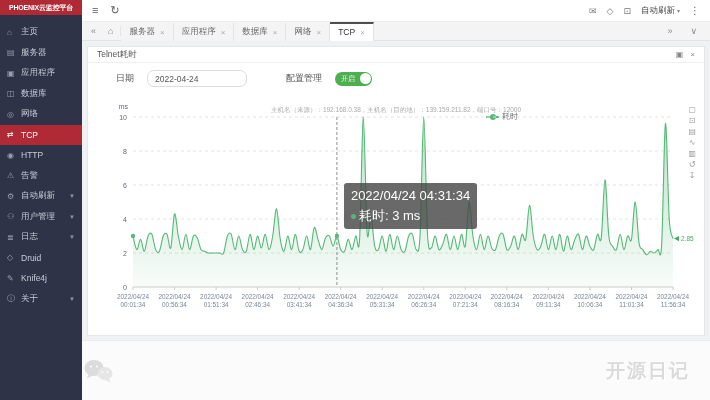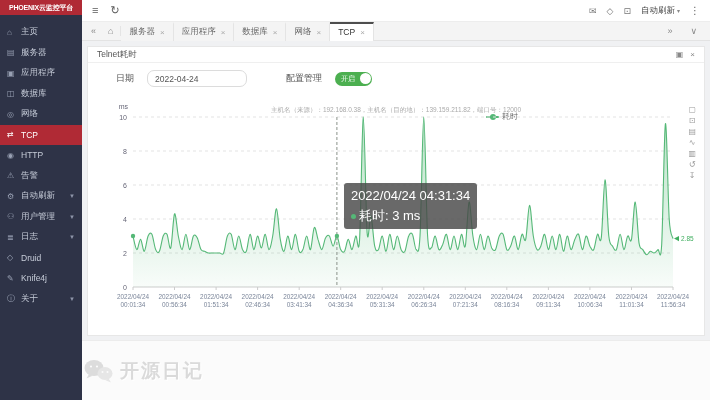--- a/index.html
+++ b/index.html
@@ -50,21 +50,21 @@
 .chart-title{position:absolute;top:1px;left:0;width:100%;text-align:center;font-size:11px;font-weight:bold;color:#666}
 .chart-subtitle{position:absolute;top:15px;left:0;width:100%;text-align:center;font-size:6.5px;color:#aaa}
 .chart-legend{position:absolute;top:20px;left:388px;display:flex;align-items:center;gap:3px;font-size:8px;color:#666;cursor:pointer}
 .chart-legend .lg-line{width:13px;height:2px;border-radius:1px;position:relative}
 .chart-legend .lg-line::after{content:"";position:absolute;left:4px;top:-2px;width:6px;height:6px;border-radius:50%;background:inherit}
 .toolbox{position:absolute;right:-2px;top:14px;display:flex;flex-direction:column;gap:1px}
 .tool-ic{font-size:8px;color:#9a9a9a;line-height:10px;text-align:center;cursor:pointer}
 .tooltip{position:absolute;top:92px;background:rgba(72,72,72,.82);border-radius:3px;padding:3px 7px;color:#fff;font-size:13px;line-height:1.55;pointer-events:none;white-space:nowrap;z-index:5}
 .tooltip .tt-dot{display:inline-block;width:5px;height:5px;border-radius:50%;margin-right:3px;vertical-align:middle}
 
-.footer{flex:1;background:#fbfbfb;border-top:1px solid #ececec;margin:4px -5px 0 -5px;display:flex;align-items:center;justify-content:flex-start;padding-right:20px;gap:6px}
+.footer{flex:1;background:#fbfbfb;border-top:1px solid #ececec;margin:4px -5px 0 -5px;display:flex;align-items:center;justify-content:space-between;padding-right:20px;gap:6px}
 .wm-text{font-size:19px;color:#dadada;letter-spacing:2px;font-weight:bold;text-shadow:1px 1px 0 #fff}
 </style>
 </head>
 <body>
 
 <div class="app">
 
   <div class="sidebar">
     <div class="logo">PHOENIX云监控平台</div>
     <div class="menu">

